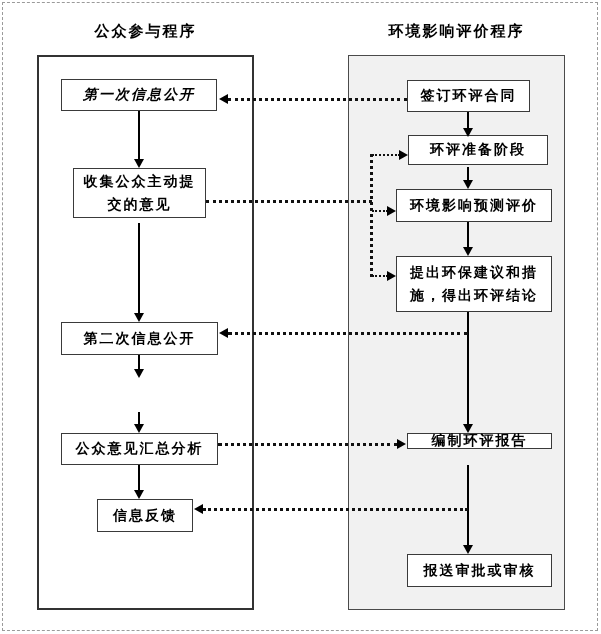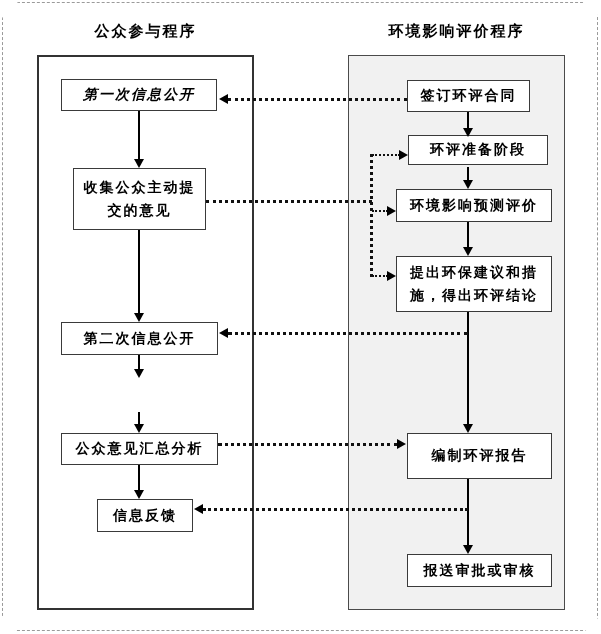--- a/index.html
+++ b/index.html
@@ -1,17 +1,17 @@
 <!DOCTYPE html>
 <html><head>
 <meta charset="utf-8">
 <style>
   html,body{margin:0;padding:0;background:#fff;}
   .page{position:relative;width:601px;height:634px;background:#ffffff;overflow:hidden;
-        font-family:"Liberation Serif","DejaVu Serif",serif;border-radius:29px;}
+        font-family:"Liberation Serif","DejaVu Serif",serif;}
   .page-border{position:absolute;left:2px;top:2px;width:594px;height:627px;
         border:1px dashed #9a9a9a;pointer-events:none;}
   .col-title{position:absolute;top:21px;height:20px;display:flex;align-items:center;justify-content:center;
         font-size:15px;font-weight:bold;letter-spacing:2px;color:#000;}
   .container{position:absolute;top:55px;height:555px;box-sizing:border-box;}
   .container-left{left:37px;width:217px;border:2px solid #333;background:#fff;}
   .container-right{left:348px;width:217px;border:1px solid #4a4a4a;background:#f1f1f1;}
   .node{position:absolute;background:#fff;border:1px solid #3a3a3a;box-sizing:border-box;
         display:flex;align-items:center;justify-content:center;text-align:center;
         font-size:14px;font-weight:bold;letter-spacing:2px;line-height:1.65;color:#000;z-index:5;}
@@ -75,21 +75,21 @@
 
   <div class="hdot hdot-thick" style="left:218px;top:443px;width:180px;"></div>
   <div class="ah ah-right" style="left:397px;top:439px;"></div>
 
   <div class="hdot hdot-thick" style="left:203px;top:508px;width:265px;"></div>
   <div class="ah ah-left" style="left:194px;top:504px;"></div>
 
   <div class="node" style="left:61px;top:79px;width:156px;height:32px;font-style:italic;">
     <span>第一次信息公开</span>
   </div>
-  <div class="node" style="left:73px;top:168px;width:133px;height:62px;padding:0 9px;">
+  <div class="node" style="left:73px;top:168px;width:133px;height:50px;padding:0 9px;">
     <span>收集公众主动提交的意见</span>
   </div>
   <div class="node" style="left:61px;top:322px;width:157px;height:33px;">
     <span>第二次信息公开</span>
   </div>
   <div class="node" style="left:61px;top:433px;width:157px;height:32px;">
     <span>公众意见汇总分析</span>
   </div>
   <div class="node" style="left:407px;top:80px;width:123px;height:32px;">
     <span>签订环评合同</span>
@@ -100,19 +100,19 @@
   </div>
   <div class="node" style="left:408px;top:135px;width:140px;height:30px;">
     <span>环评准备阶段</span>
   </div>
   <div class="node" style="left:396px;top:189px;width:156px;height:33px;">
     <span>环境影响预测评价</span>
   </div>
   <div class="node" style="left:396px;top:256px;width:156px;height:56px;padding:0 13px;">
     <span>提出环保建议和措施，得出环评结论</span>
   </div>
-  <div class="node" style="left:407px;top:433px;width:145px;height:46px;text-align:right;">
+  <div class="node" style="left:407px;top:433px;width:145px;height:16px;text-align:right;">
     <span>编制环评报告</span>
   </div>
   <div class="node" style="left:407px;top:554px;width:145px;height:33px;">
     <span>报送审批或审核</span>
   </div>
 </div>
 
 </body></html>

